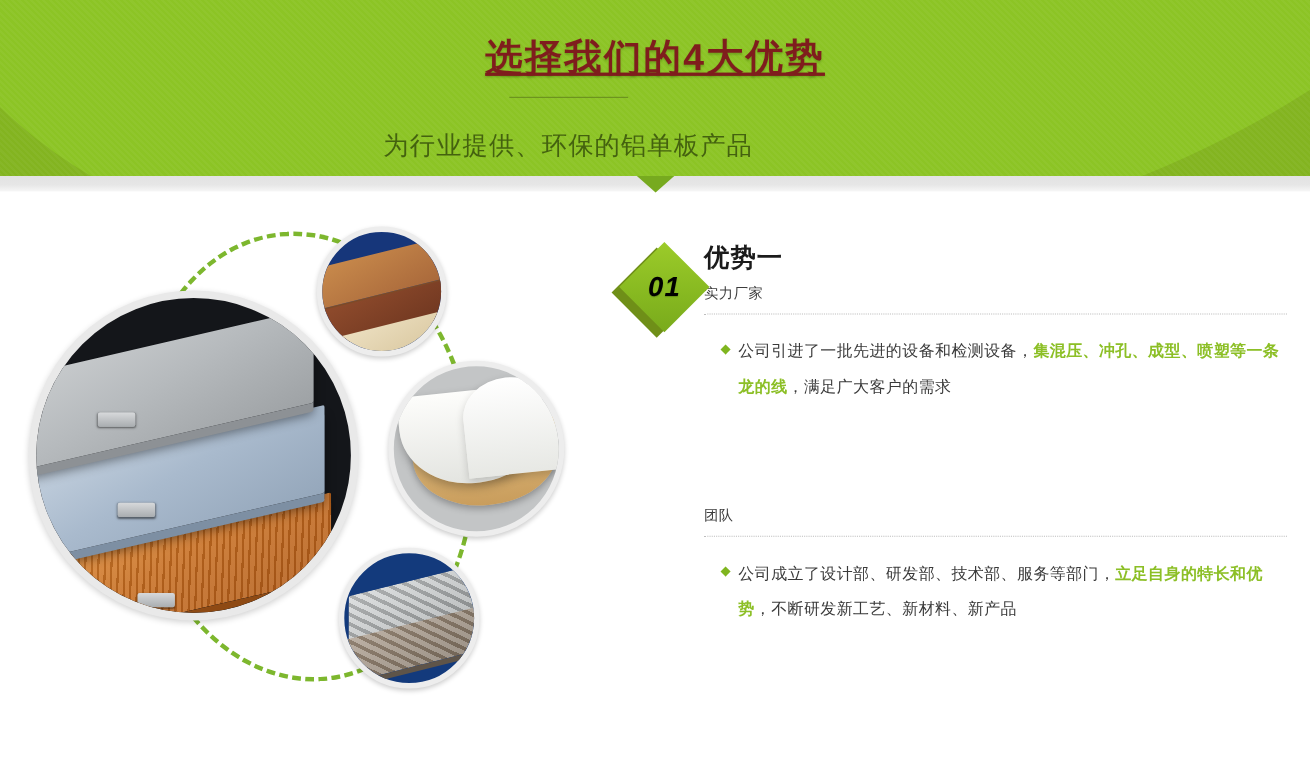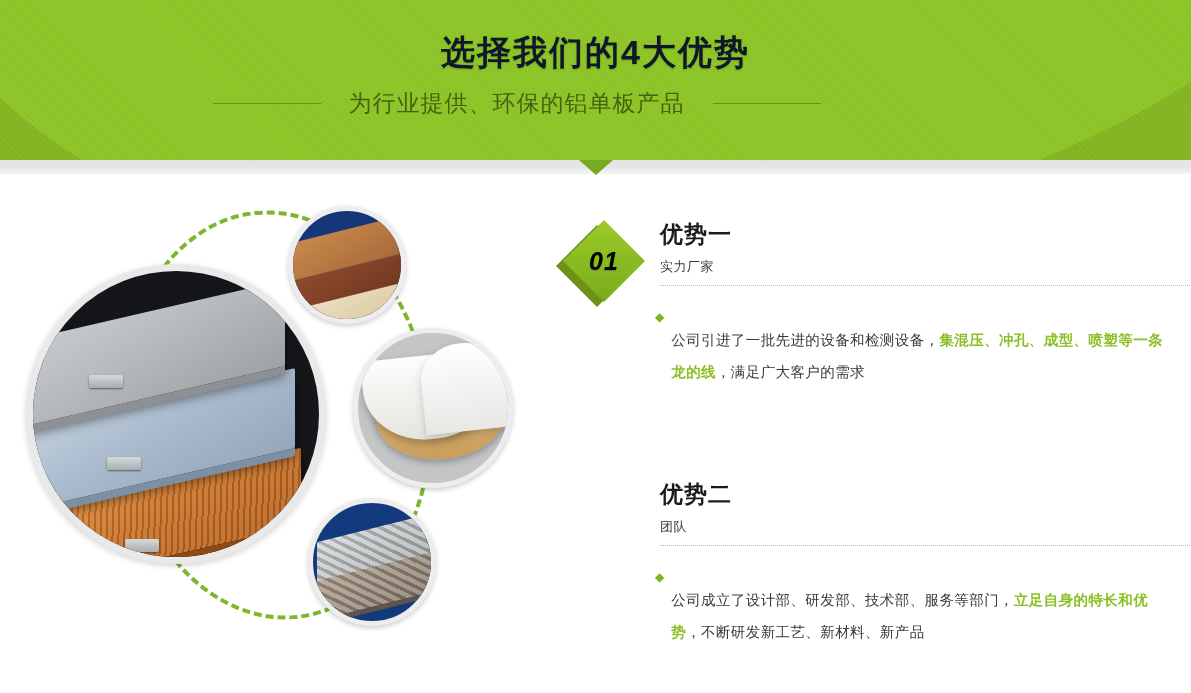--- a/index.html
+++ b/index.html
@@ -25,28 +25,29 @@
   }
   .banner-texture {
     position: absolute; inset: 0;
     background-image:
       repeating-linear-gradient(45deg, rgba(255,255,255,0.035) 0 2px, rgba(0,0,0,0) 2px 4px);
     pointer-events: none;
   }
   .banner-title {
     position: absolute; left: 0; top: 30px; width: 1191px;
     text-align: center;
-    color: #0f172a;
+    color: #7f1d1d;
     font-size: 34px; font-weight: bold;
     letter-spacing: 2px;
     text-shadow: 0 1px 2px rgba(60,100,10,0.35);
+    text-decoration: underline;
   }
   .banner-sub-row {
     position: absolute; left: 0; top: 88px; width: 1033px;
-    display: flex; align-items: center; justify-content: center; gap: 28px;
+    display: flex; align-items: center; justify-content: center; gap: 28px; flex-direction: column;
   }
   .banner-sub-line { width: 108px; height: 1px; background: #5d7e1b; opacity: .75; }
   .banner-subtitle {
     color: #44620f; font-size: 23px; letter-spacing: 1px;
   }
   .banner-notch {
     position: absolute; left: 50%; top: 160px; transform: translateX(-50%);
     width: 0; height: 0;
     border-left: 17px solid transparent;
     border-right: 17px solid transparent;
@@ -170,28 +171,28 @@
     transform: rotate(45deg);
   }
   .diamond-num {
     position: absolute; left: 7px; top: 2px; width: 58px; height: 58px;
     display: flex; align-items: center; justify-content: center;
     color: #000000; font-size: 25px; font-style: italic; font-weight: bold;
     letter-spacing: 1px;
     text-shadow: 0 1px 1px rgba(60,90,10,.4);
   }
 
-  .adv-head { margin-left: 100px; }
+  .adv-head { margin-left: 80px; }
   .adv-title { font-size: 23px; font-weight: bold; color: #1b1b1b; letter-spacing: 1px; line-height: 1.25; }
   .adv-sub { font-size: 13px; color: #3c3c3c; margin-top: 9px; letter-spacing: .5px; }
   .adv-rule { margin-top: 9px; border-top: 1px dotted #bdbdbd; height: 0; width: 530px; }
 
   .adv-body { margin-left: 95px; margin-top: 18px; display: flex; }
   .adv-bullet { color: #7fb51f; font-size: 12px; line-height: 26px; margin-right: 7px; flex: 0 0 auto; }
-  .adv-text { font-size: 14.5px; line-height: 32px; color: #3a3a3a; letter-spacing: .4px; max-width: 500px; margin-top: 20px; }
+  .adv-text { font-size: 14.5px; line-height: 32px; color: #3a3a3a; letter-spacing: .4px; max-width: 500px; }
   .hl { color: #8cbf26; font-weight: bold; }
 </style>
 </head>
 <body>
 
 <div id="page">
 
   <div class="banner">
     <div class="banner-light"></div>
     <div class="banner-texture"></div>
@@ -249,21 +250,20 @@
         <div class="adv-rule"></div>
       </div>
       <div class="adv-body">
         <span class="adv-bullet">◆</span>
         <span class="adv-text"><span>公司引进了一批先进的设备和检测设备，</span><span class="hl">集混压、冲孔、成型、喷塑等一条龙的线</span><span>，满足广大客户的需求</span></span>
       </div>
     </div>
 
     <div class="adv-block">
       <div class="adv-head">
-        <div class="adv-title">优势二</div>
         <div class="adv-sub">团队</div>
         <div class="adv-rule"></div>
       </div>
       <div class="adv-body">
         <span class="adv-bullet">◆</span>
         <span class="adv-text"><span>公司成立了设计部、研发部、技术部、服务等部门，</span><span class="hl">立足自身的特长和优势</span><span>，不断研发新工艺、新材料、新产品</span></span>
       </div>
     </div>
 
   </div>

